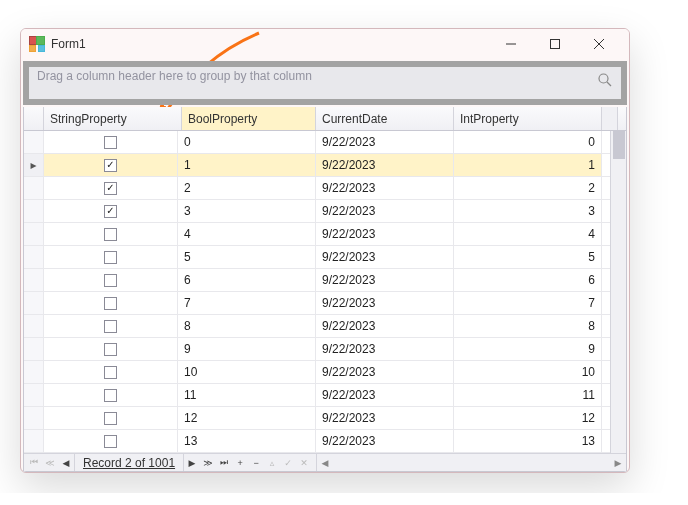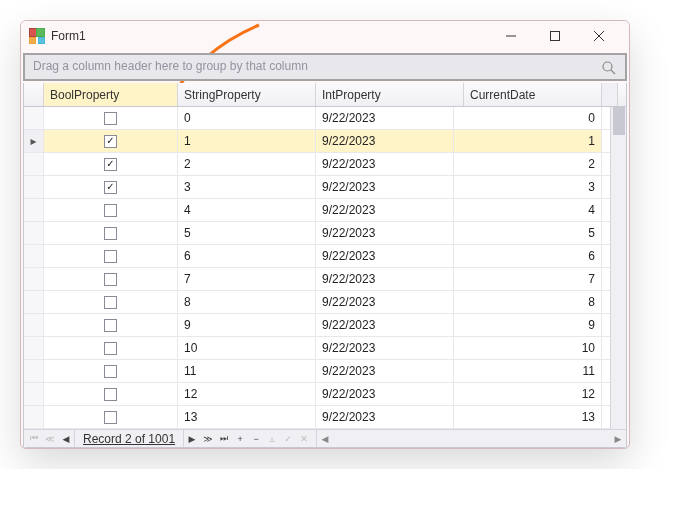--- a/index.html
+++ b/index.html
@@ -14,20 +14,21 @@
     justify-content: flex-start;
   }
   .window {
     width: 610px;
     background: #fdf7f7;
     border: 1px solid #d4b8bc;
     border-radius: 6px;
     box-shadow: 0 15px 40px rgba(0,0,0,0.15);
     overflow: hidden;
     position: relative;
+    margin-top: 8px;
   }
   .titlebar {
     height: 30px;
     display: flex;
     align-items: center;
     padding: 0 8px;
     background: #fdf7f7;
   }
   .app-icon {
     width: 16px; height: 16px;
@@ -73,25 +74,25 @@
   }
   .win-btn {
     width: 44px; height: 28px;
     display: flex; align-items: center; justify-content: center;
     color: #333;
   }
   .win-btn svg { width: 10px; height: 10px; }
   .grouppanel {
     height: 28px;
     background: #e8e8ec;
-    border: 2px solid #a3a3a3;
+    border: 6px solid #a3a3a3;
     margin: 2px;
     display: flex;
-    align-items: flex-start;
-    padding: 4px 8px;
+    align-items: flex-end;
+    padding: 16px 8px;
     color: #9393a0;
     position: relative;
   }
   .search-ic {
     position: absolute;
     right: 8px;
     top: 5px;
     color: #888;
   }
   .grid {
@@ -274,24 +275,24 @@
       <svg width="16" height="16" viewBox="0 0 16 16">
           <circle cx="6.5" cy="6.5" r="4.5" fill="none" stroke="#888" stroke-width="1.2"></circle>
           <line x1="10" y1="10" x2="14" y2="14" stroke="#888" stroke-width="1.2"></line>
         </svg>
     </span>
   </div>
 
   <div class="grid">
     <div class="header-row">
       <div class="cell col-indicator"></div>
+      <div class="cell col-string">StringProperty</div>
       <div class="cell col-bool highlight">BoolProperty</div>
-      <div class="cell col-string">StringProperty</div>
+      <div class="cell col-date">CurrentDate</div>
       <div class="cell col-int">IntProperty</div>
-      <div class="cell col-date">CurrentDate</div>
       <div class="cell col-scroll"></div>
     </div>
 
     <div class="body-rows" id="body-rows">
 
       <div class="row">
           <div class="cell col-indicator"></div>
           <div class="cell col-bool">
             <span class="chk"></span>
           </div>

